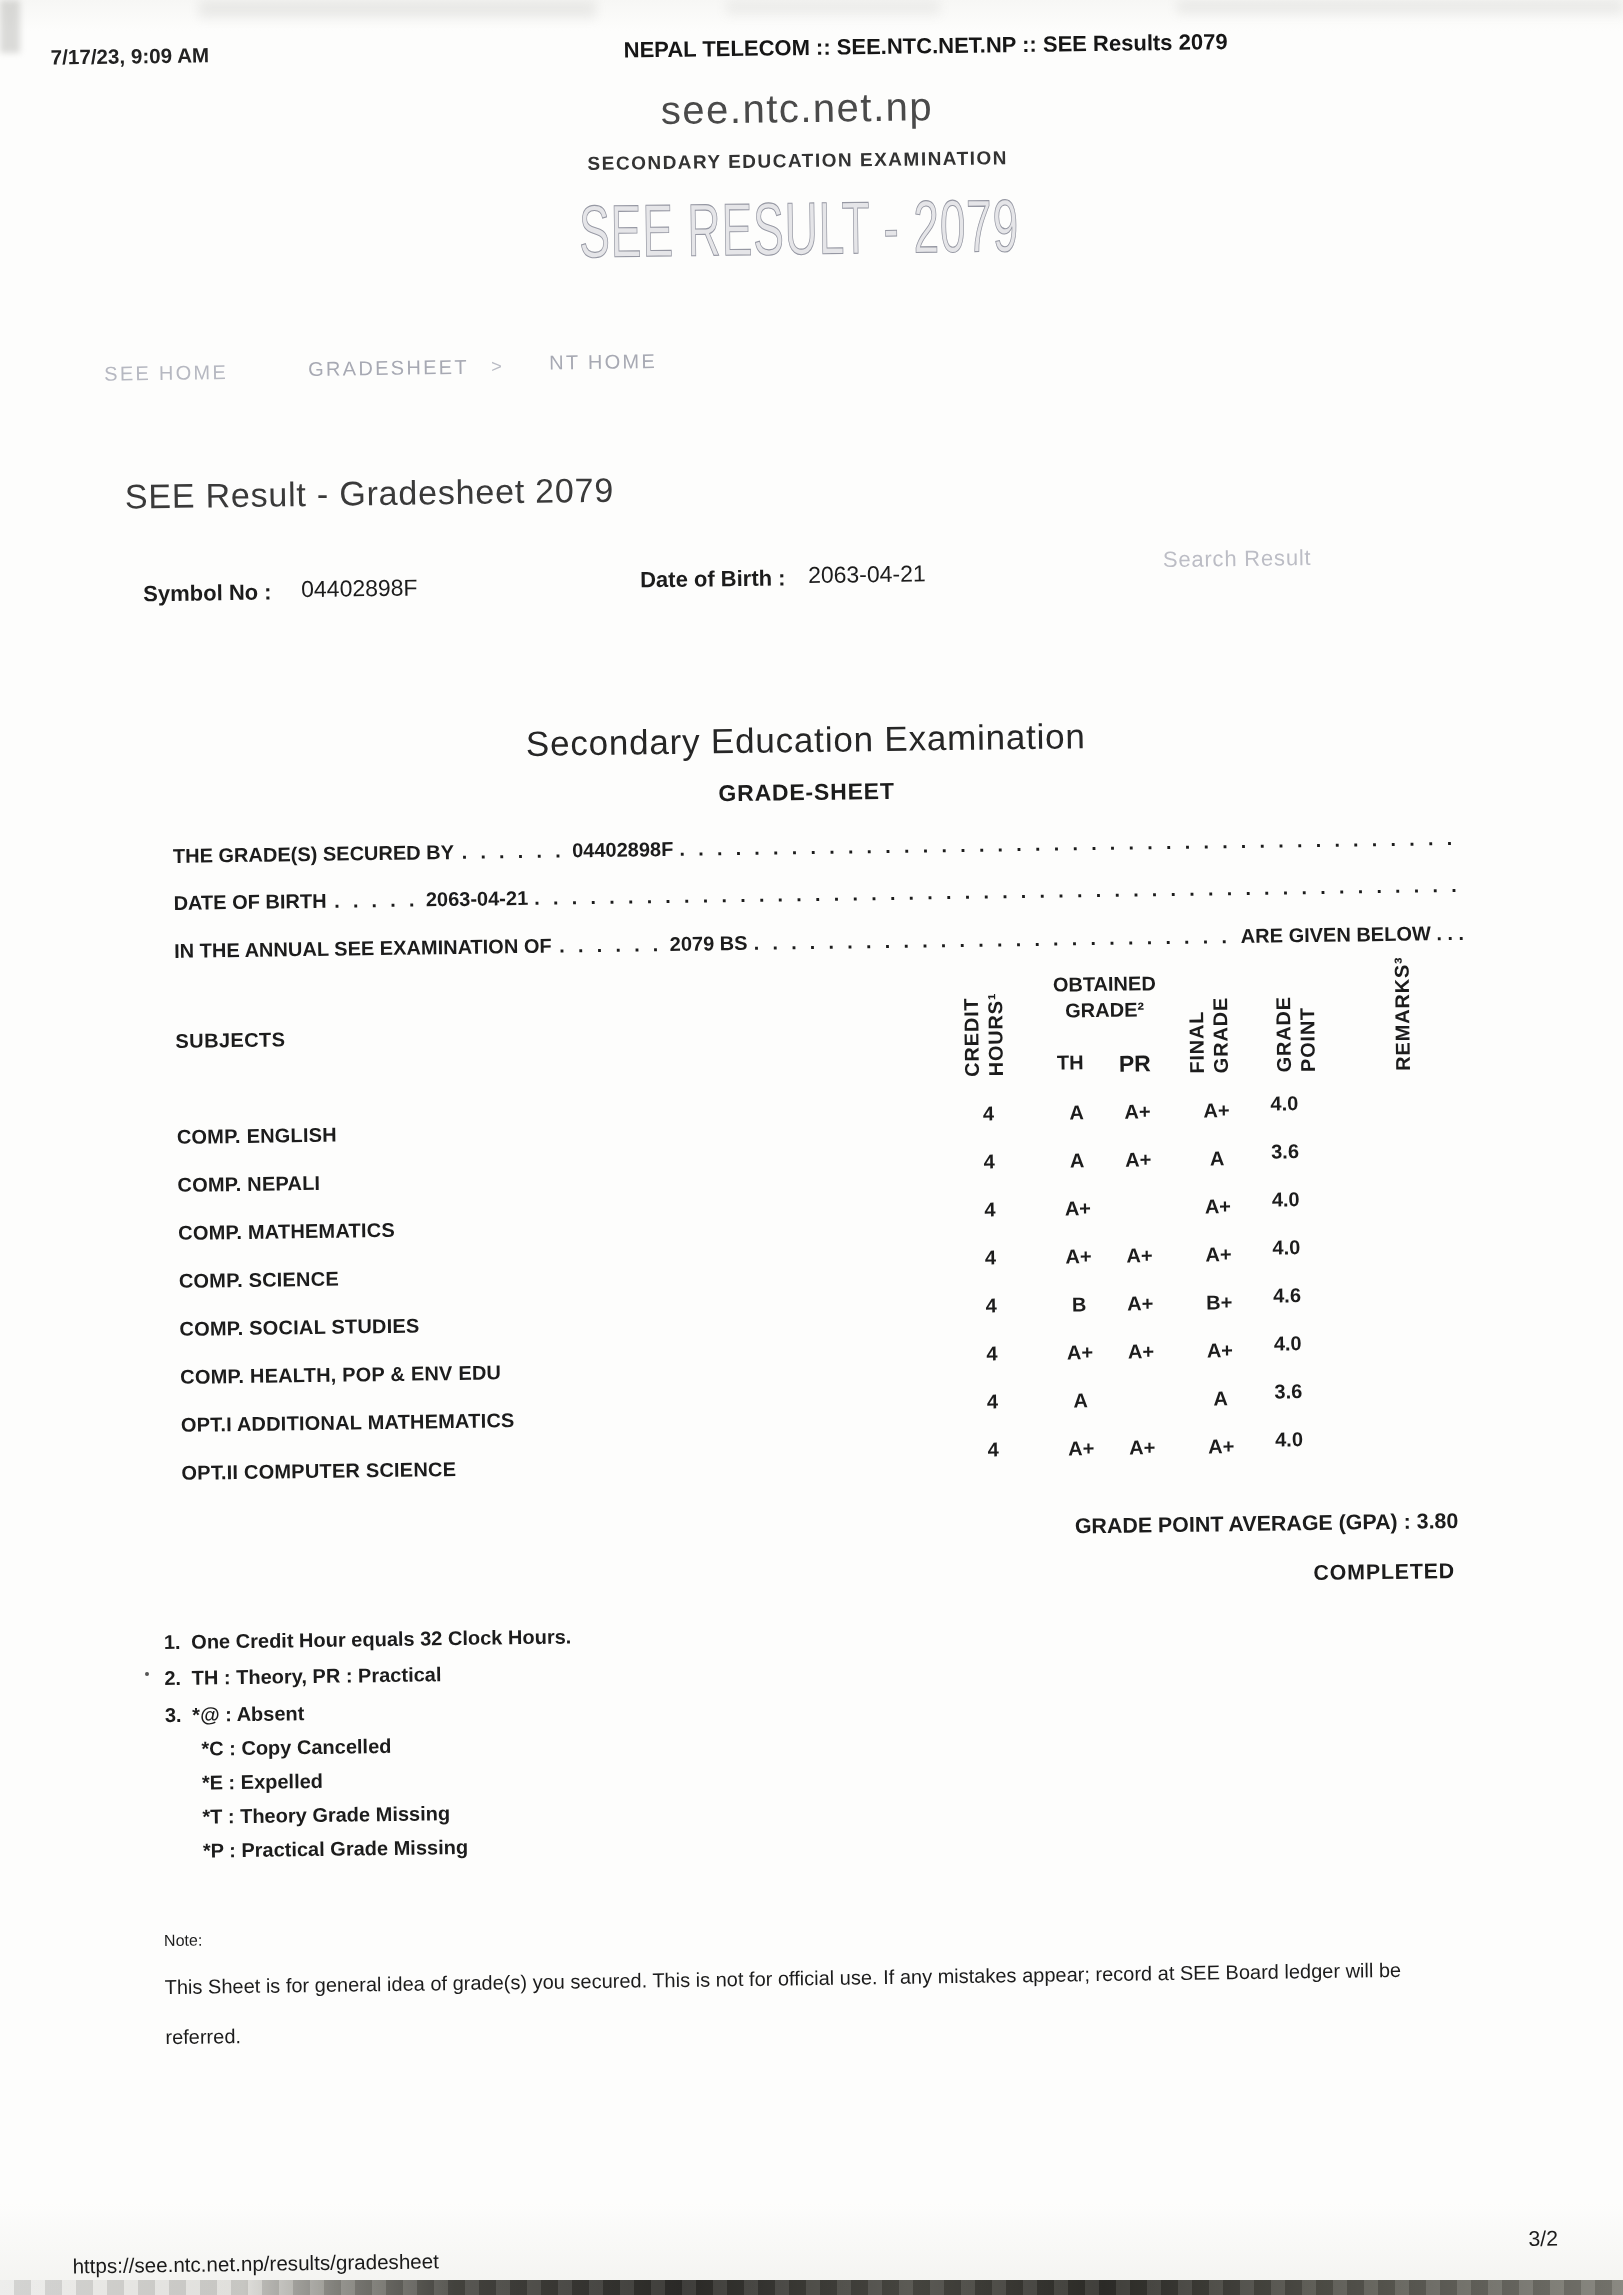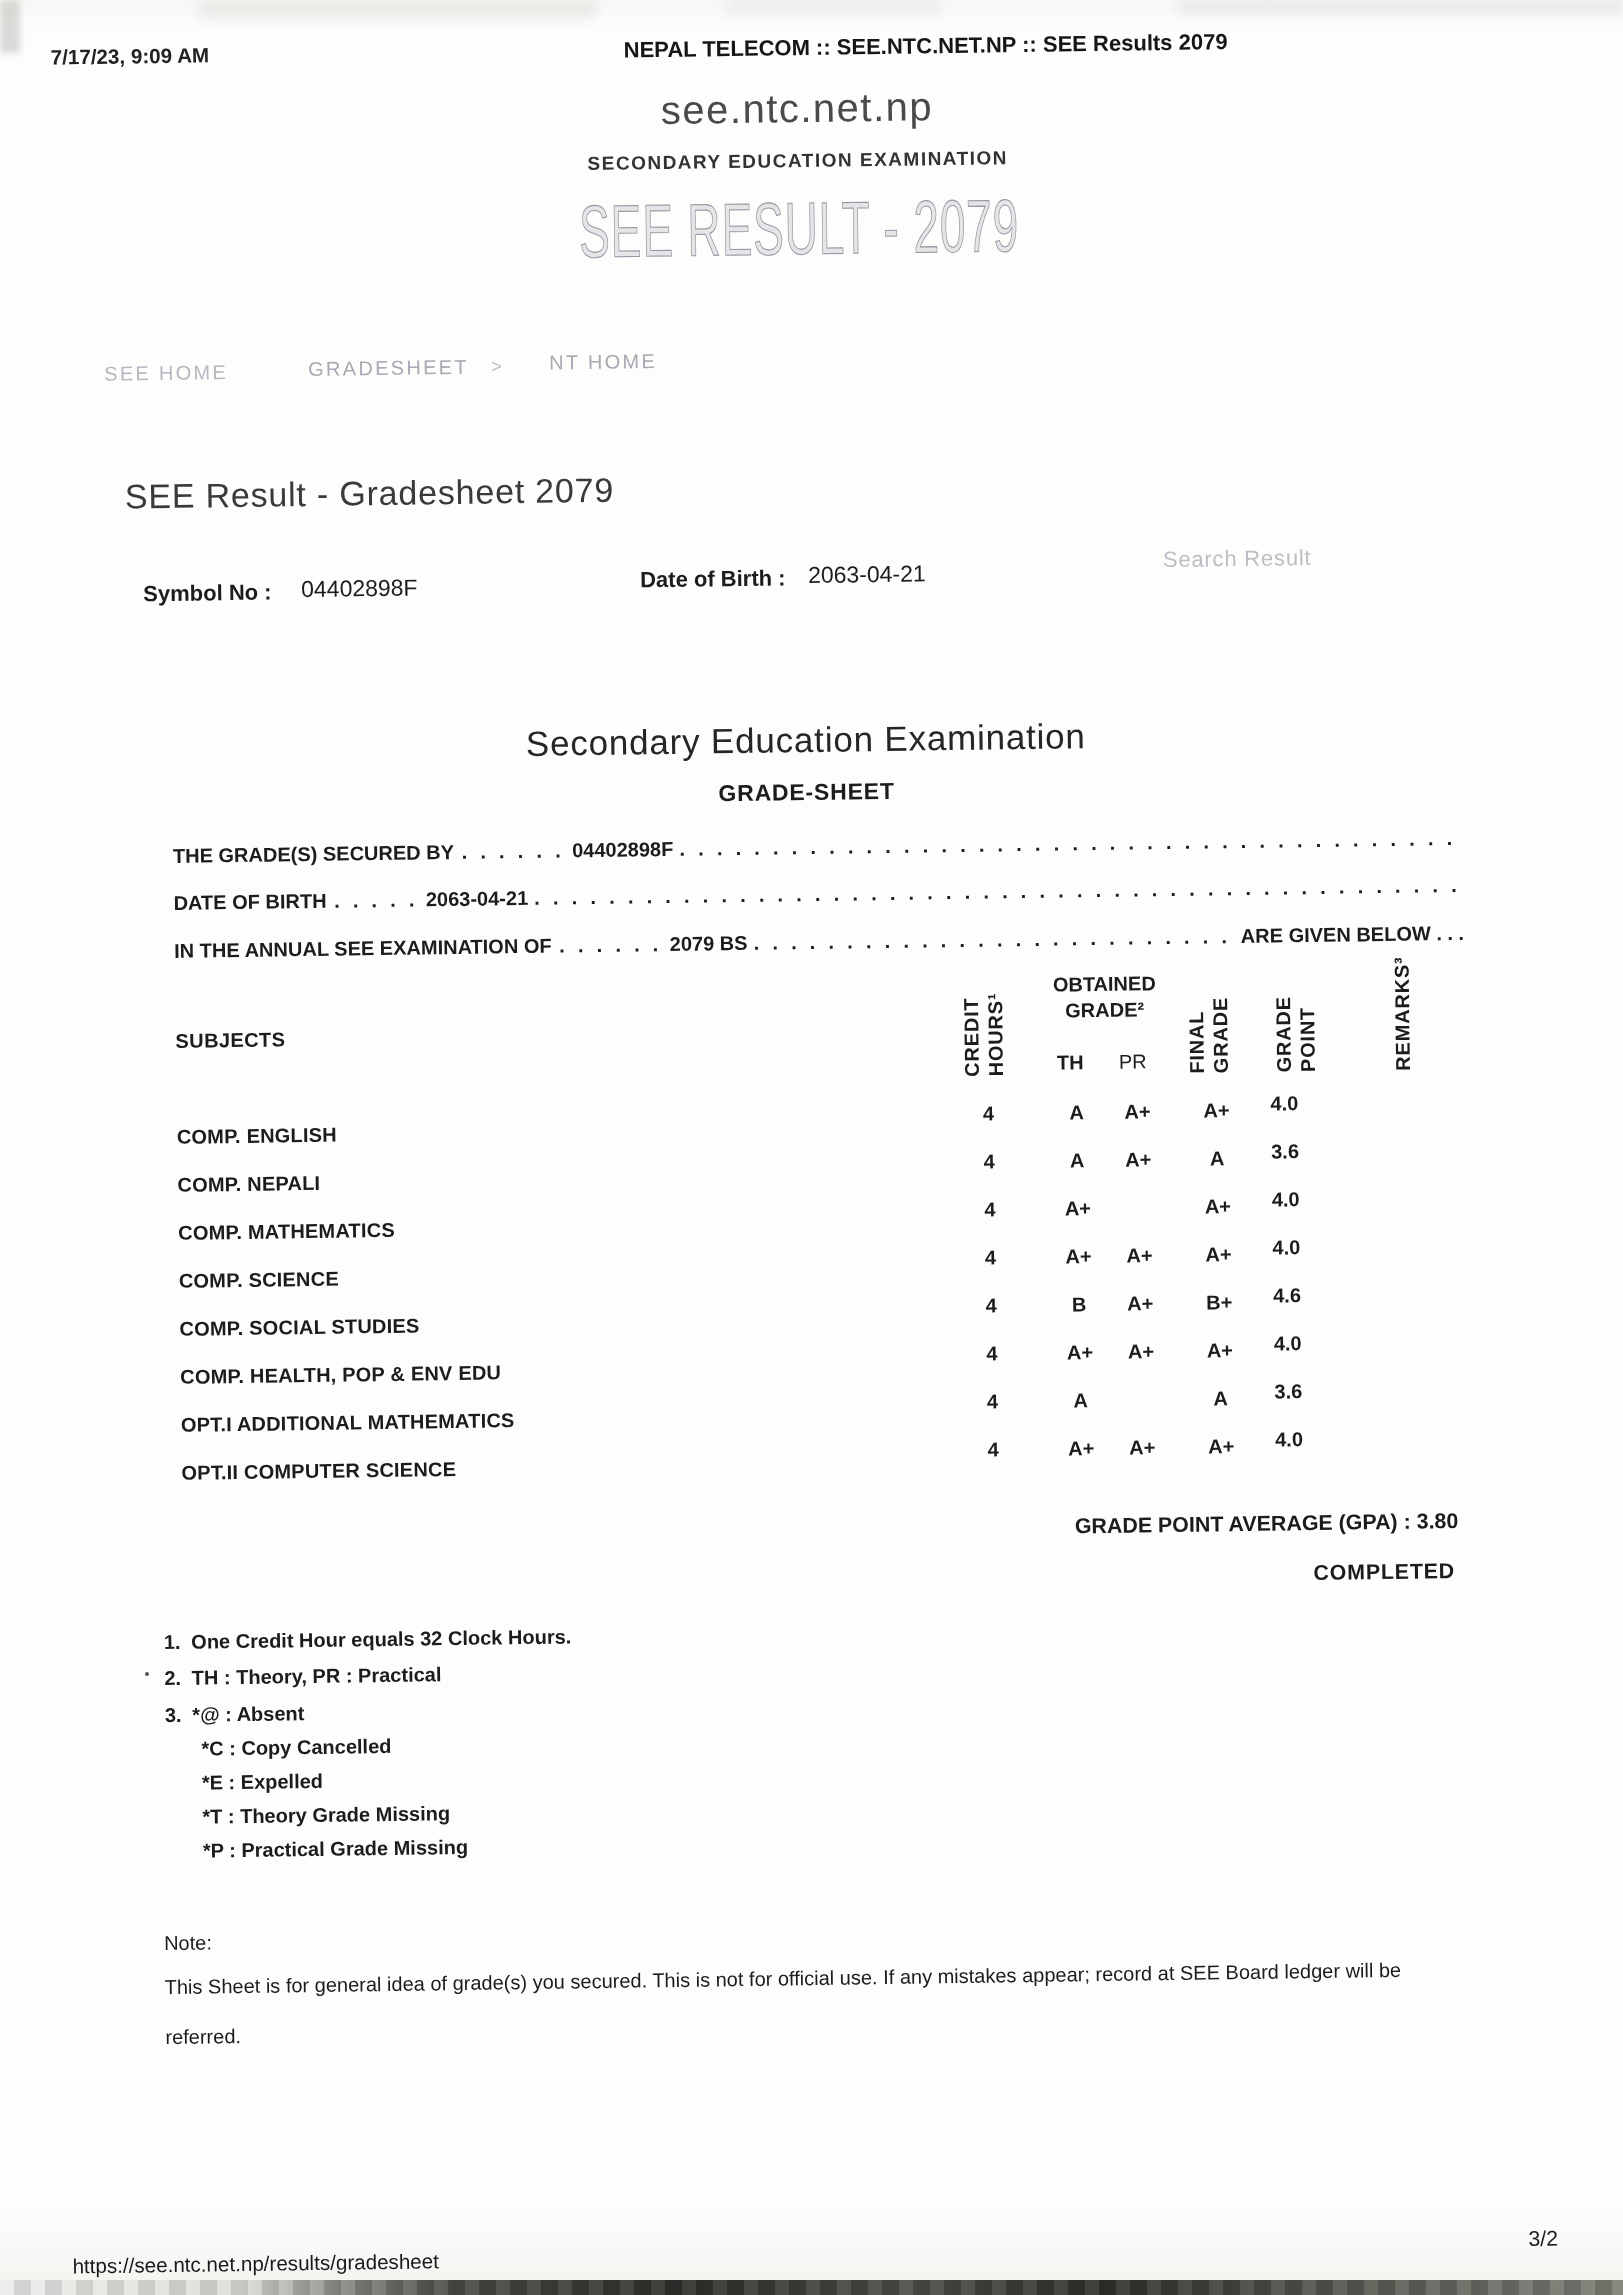--- a/index.html
+++ b/index.html
@@ -44,21 +44,21 @@
   .dotline .dots{flex:1;overflow:hidden;white-space:nowrap;letter-spacing:3.8px;margin:0 6.1px;}
   .dotline .mid{letter-spacing:3.8px;margin:0 7.6px;}
   #line1{top:836px;} #line2{top:883px;} #line3{top:931px;}
   
   #subjects-head{left:177px;top:1021px;font-size:20px;font-weight:bold;letter-spacing:0.4px;}
   .vhead{writing-mode:vertical-rl;transform:rotate(180deg);white-space:pre-line;
          font-size:20px;font-weight:bold;line-height:1.2;letter-spacing:0.8px;height:122px;}
   #credit-head{left:961px;top:957px;}
   #obtained-head{left:1041px;top:975px;width:131px;text-align:center;font-size:20px;font-weight:bold;white-space:pre-line;line-height:1.3;}
   #th-head{left:1058px;top:1055px;font-size:20px;font-weight:bold;text-align:center;}
-  #pr-head{left:1120px;top:1055px;font-size:20px;font-weight:normal;}
+  #pr-head{left:1120px;top:1055px;font-size:23px;font-weight:bold;}
   #final-head{left:1186px;top:957px;}
   #point-head{left:1273px;top:957px;}
   #remarks-head{left:1392px;top:949px;height:130px;}
   #grade-rows{left:0;top:1097px;width:1623px;}
   .grow{position:relative;height:48px;font-size:20px;font-weight:bold;}
   .grow span{position:absolute;}
   .cell-subject{left:177px;top:20px;letter-spacing:0.2px;}
   .cell-credit{left:966px;top:7.6px;width:46px;text-align:center;}
   .cell-th{left:1052px;top:7.6px;width:50px;text-align:center;}
   .cell-pr{left:1113px;top:7.6px;width:50px;text-align:center;}
@@ -67,21 +67,21 @@
   .cell-remarks{left:1375px;top:7.6px;width:69px;text-align:center;}
   #gpa-line{right:170px;top:1518px;font-size:21.4px;font-weight:bold;}
   #status{right:174px;top:1568px;font-size:21.4px;font-weight:bold;letter-spacing:0.8px;}
   
   .note-item{left:157px;font-size:20px;font-weight:bold;}
   .note-item .num{margin-right:10.7px;}
   #note-1{top:1622px;} #note-2{top:1658px;} #note-3{top:1695px;}
   #note-sub-items{left:193px;top:1729px;}
   .note-sub{position:relative;height:34px;font-size:20px;font-weight:bold;}
   #artifact-dot{left:145px;top:1672px;width:3.8px;height:3.8px;background:#555;border-radius:50%;}
-  #note-label{left:153px;top:1923px;font-size:20px;}
+  #note-label{left:153px;top:1923px;font-size:16px;}
   #note-text{left:153px;top:1953px;width:1360px;font-size:20px;white-space:pre-line;line-height:50px;}
   
   #footer-url{left:57px;top:2244px;font-size:20.6px;color:#1a1a1a;}
   #page-num{left:1513px;top:2237px;font-size:21.4px;}
 </style>
 </head>
 <body>
 
 <div id="page">
 

